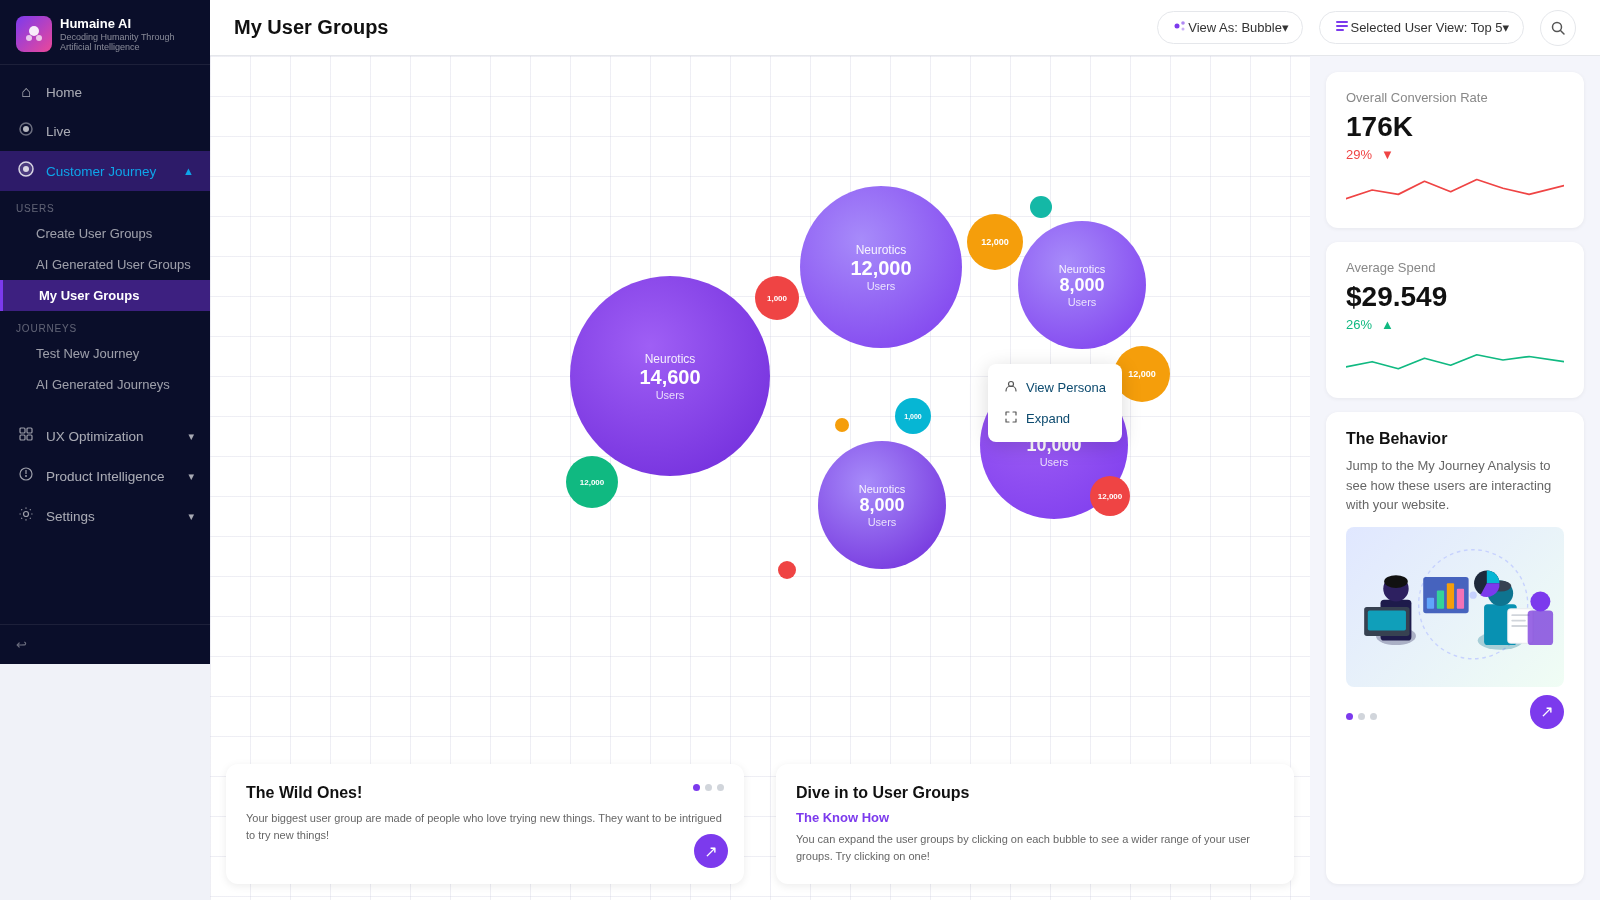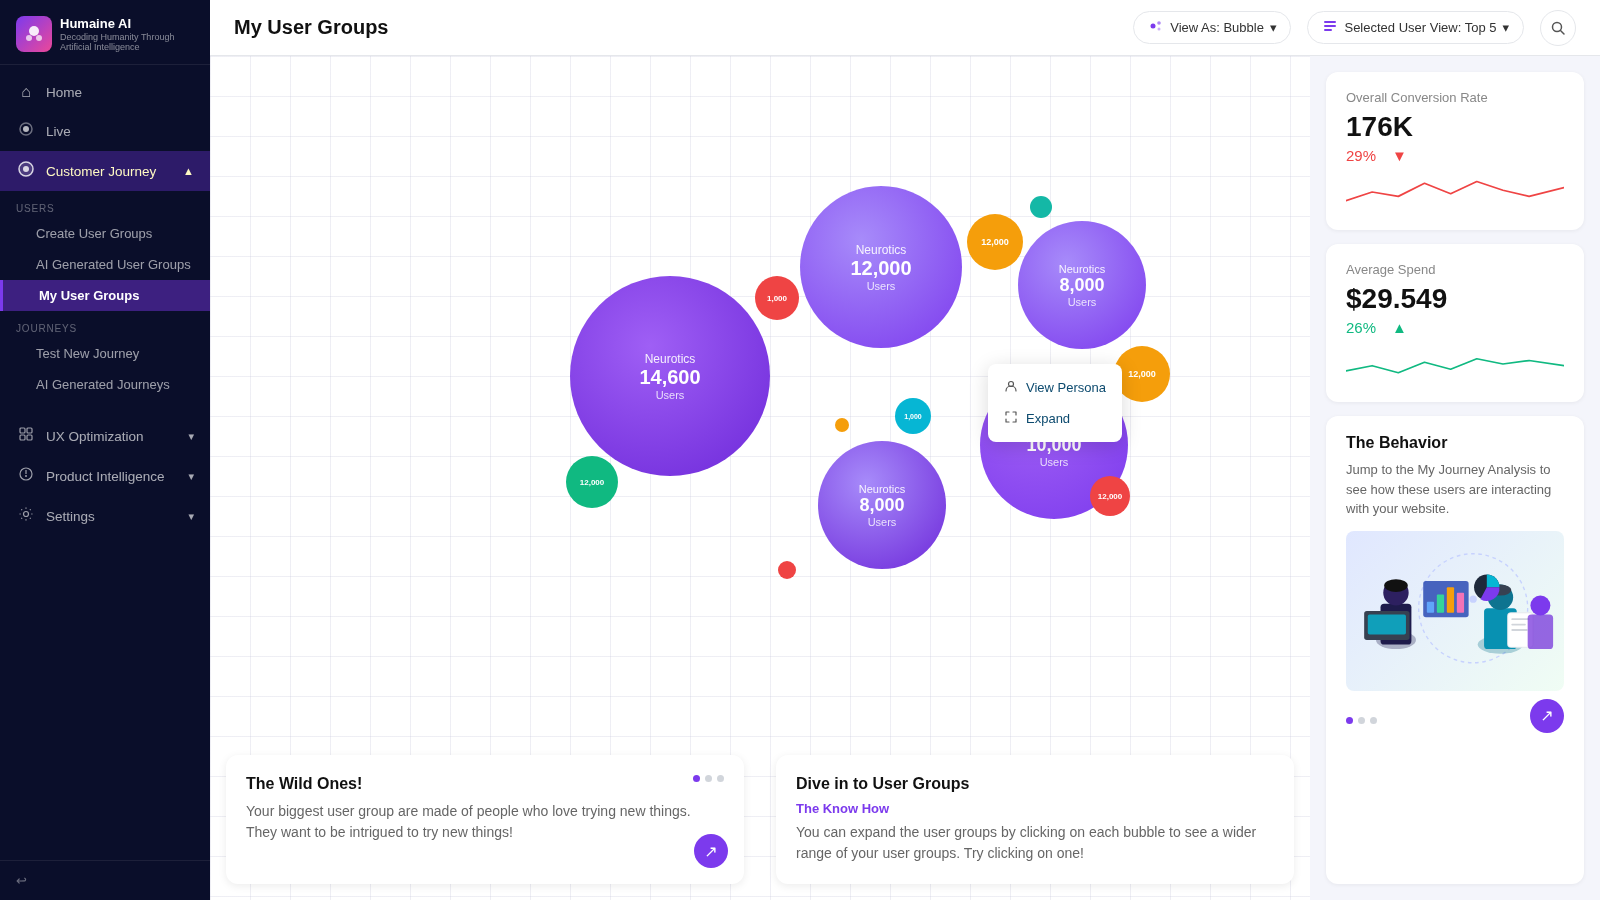--- a/index.html
+++ b/index.html
@@ -6,21 +6,21 @@
     body { font-family: 'Segoe UI', Arial, sans-serif; background: #f0f2f8; display: flex; height: 900px; overflow: hidden; }
 
     
     .sidebar {
       width: 210px;
       min-width: 210px;
       background: #0a0e2a;
       color: #fff;
       display: flex;
       flex-direction: column;
-      height: 900px;
+      height: 664px;
       overflow: hidden;
     }
     .sidebar-logo {
       padding: 16px 16px 12px;
       display: flex;
       align-items: center;
       gap: 8px;
       border-bottom: 1px solid rgba(255,255,255,0.08);
     }
     .logo-icon {
@@ -36,21 +36,21 @@
 
     .sidebar-nav { flex: 1; padding: 8px 0; overflow-y: auto; }
     .nav-item {
       display: flex; align-items: center; gap: 10px;
       padding: 10px 16px;
       color: rgba(255,255,255,0.65);
       font-size: 13.5px;
       cursor: pointer;
       transition: background 0.15s;
     }
-    .nav-item.active { background: #2d1b69; color: #fef9c3; }
+    .nav-item.active { background: #2d1b69; color: #0ea5e9; }
     .nav-item .nav-icon { font-size: 16px; width: 20px; text-align: center; }
     .nav-item .chevron { margin-left: auto; font-size: 11px; }
 
     .nav-section-label {
       font-size: 10px;
       color: rgba(255,255,255,0.35);
       padding: 12px 16px 4px;
       letter-spacing: 0.08em;
       text-transform: uppercase;
     }
@@ -78,21 +78,21 @@
       height: 56px;
       display: flex;
       align-items: center;
       justify-content: space-between;
       border-bottom: 1px solid #e5e7eb;
       flex-shrink: 0;
     }
     .header-title { font-size: 20px; font-weight: 700; color: #111; }
     .header-controls { display: flex; align-items: center; gap: 16px; }
     .header-btn {
-      display: flex; align-items: center; gap: 6px;
+      display: flex; align-items: center; 
       padding: 6px 14px;
       border: 1px solid #e5e7eb;
       border-radius: 20px;
       background: #fff;
       font-size: 13px;
       color: #333;
       cursor: pointer;
     }
     .header-btn .btn-icon { font-size: 14px; color: #7c3aed; }
     .search-btn {
@@ -165,21 +165,21 @@
     }
     .bottom-card {
       flex: 1;
       background: #fff;
       border-radius: 12px;
       padding: 20px;
       box-shadow: 0 2px 8px rgba(0,0,0,0.08);
       position: relative;
     }
     .card-title { font-size: 16px; font-weight: 700; color: #111; margin-bottom: 8px; }
-    .card-desc { font-size: 14px; color: #666; line-height: 1.5; }
+    .card-desc { font-size: 11px; color: #666; line-height: 1.5; }
     .card-meta { display: flex; align-items: center; gap: 16px; margin-top: 16px; font-size: 12px; color: #555; }
     .card-meta-divider { color: #ddd; }
     .card-dots { position: absolute; top: 20px; right: 20px; display: flex; gap: 5px; }
     .card-dot { width: 7px; height: 7px; border-radius: 50%; background: #d1d5db; }
     .card-arrow {
       position: absolute;
       bottom: 16px; right: 16px;
       width: 34px; height: 34px;
       border-radius: 50%;
       background: #7c3aed;
@@ -201,21 +201,21 @@
     }
 
     .stat-card {
       background: #fff;
       border-radius: 12px;
       padding: 18px 20px 14px;
       box-shadow: 0 1px 4px rgba(0,0,0,0.06);
     }
     .stat-label { font-size: 13px; color: #888; margin-bottom: 6px; }
     .stat-value { font-size: 28px; font-weight: 700; color: #111; }
-    .stat-change { display: flex; align-items: center; gap: 16px; font-size: 15px; margin-top: 4px; }
+    .stat-change { display: flex; align-items: center; gap: 9px; font-size: 13px; margin-top: 4px; }
     .stat-down { color: #ef4444; }
     .stat-up { color: #10b981; }
     .sparkline { margin-top: 8px; }
 
     .behavior-card {
       background: #fff;
       border-radius: 12px;
       padding: 18px 20px;
       box-shadow: 0 1px 4px rgba(0,0,0,0.06);
       flex: 1;

